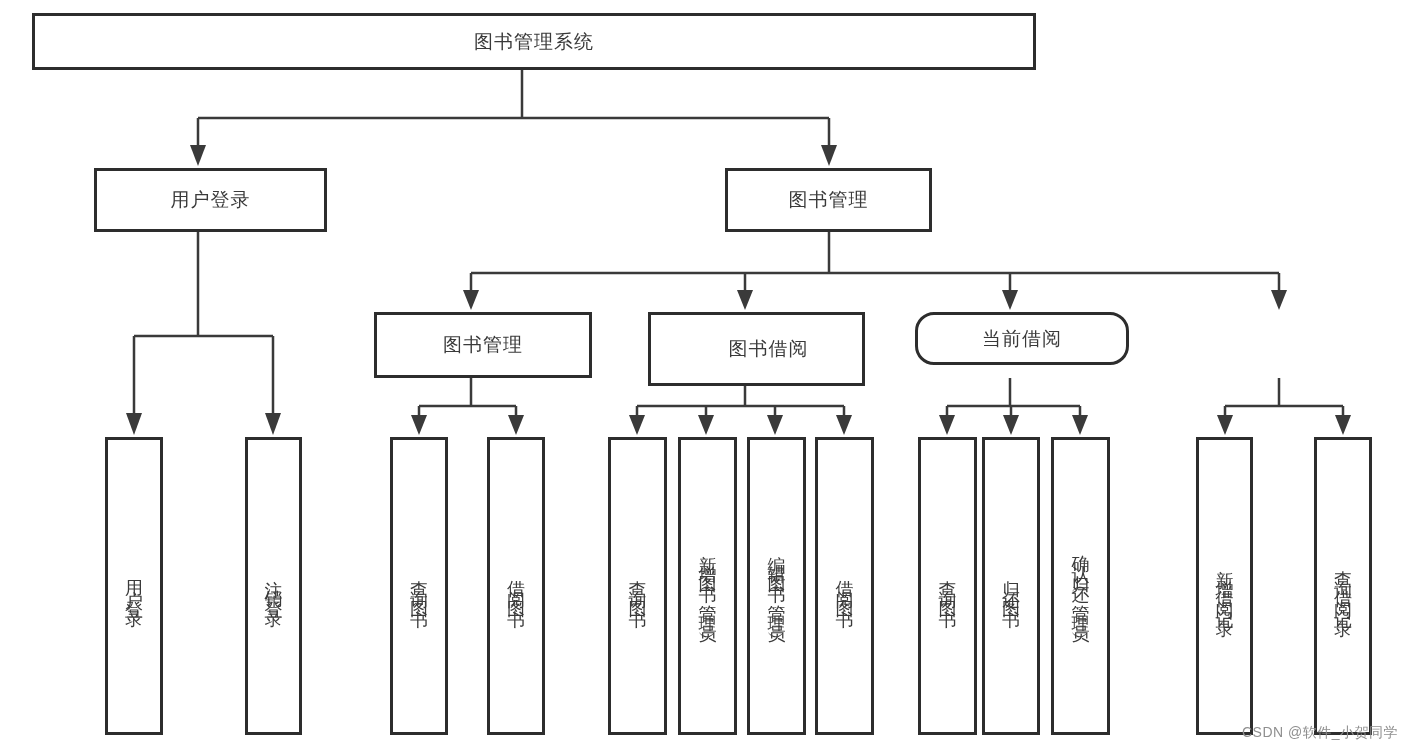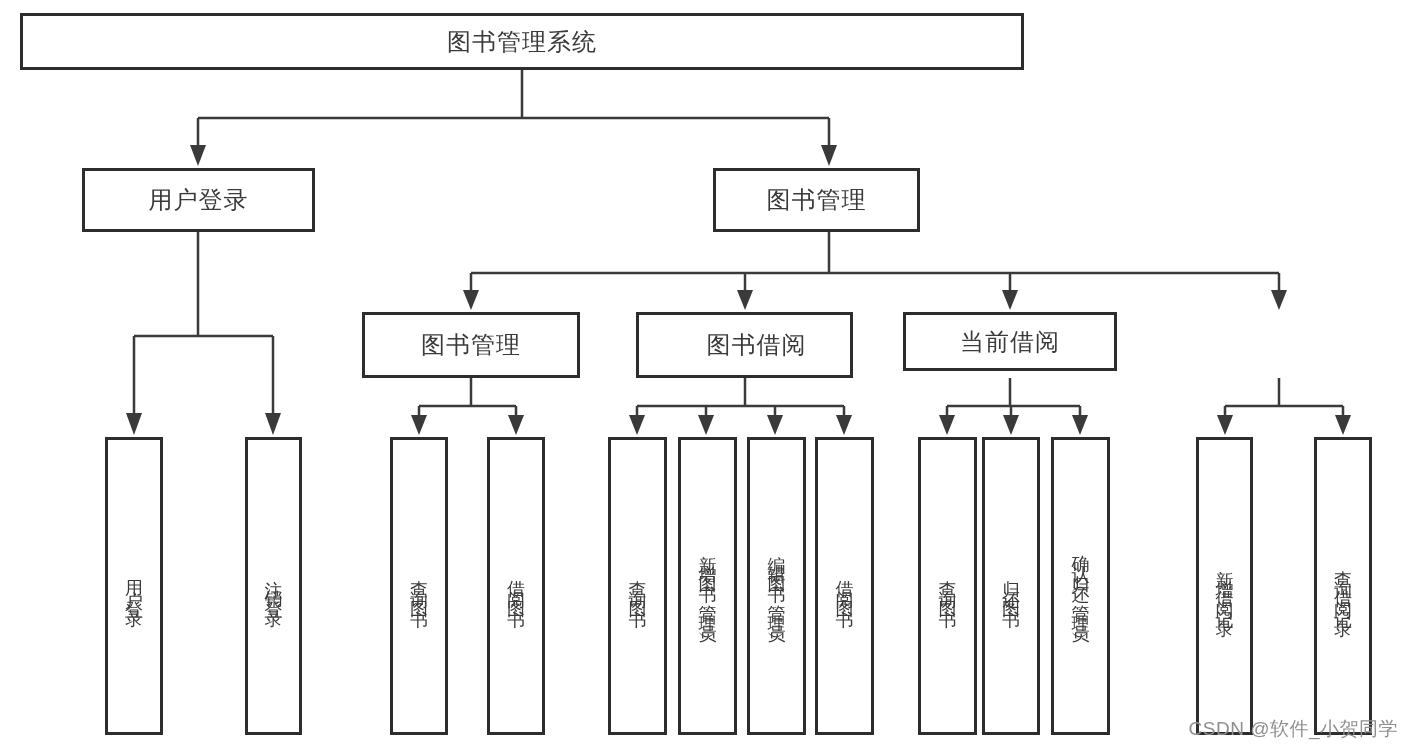--- a/index.html
+++ b/index.html
@@ -13,54 +13,54 @@
   #edges{position:absolute;left:0;top:0;width:1405px;height:747px;}
   .node,.leaf{
     position:absolute;
     box-sizing:border-box;
     background:#ffffff;
     border:3px solid #2d2d2d;
     display:flex;align-items:center;justify-content:center;
     color:#3a3a3a;
     z-index:2;
   }
-  .node{font-size:24px;letter-spacing:1px;}
+  .node{font-size:19px;letter-spacing:1px;margin-left:12px;}
   .leaf{top:437px;height:298px;font-size:18px;}
   .leaf .vtxt{
     writing-mode:vertical-rl;
     letter-spacing:10px;
     line-height:1;
     white-space:nowrap;
   }
   
   #b-root   {left:20px;  top:13px;  width:1004px; height:57px;}
   #b-user   {left:82px;  top:168px; width:233px;  height:64px;}
   #b-mgmt   {left:713px; top:168px; width:207px;  height:64px;}
   #b-newrec {left:362px; top:312px; width:218px;  height:66px;}
-  #b-borrow {left:636px; top:312px; width:217px;  height:66px;padding-left:24px;}
-  #b-current{left:903px; top:312px; width:214px;  height:59px;}
+  #b-borrow {left:636px; top:312px; width:217px;  height:74px;padding-left:24px;}
+  #b-current{left:903px; top:312px; width:214px;  height:53px;border-radius:19px;}
   #b-record {left:1172px;top:312px; width:215px;  height:66px;}
   
   #l-a1{left:105px; width:58px;}
   #l-a2{left:245px; width:57px;}
   #l-b1{left:390px; width:58px;}
   #l-b2{left:487px; width:58px;}
   #l-c1{left:608px; width:59px;}
   #l-c2{left:678px; width:59px;}
   #l-c3{left:747px; width:59px;}
   #l-c4{left:815px; width:59px;}
   #l-d1{left:918px; width:59px;}
   #l-d2{left:982px; width:58px;}
   #l-d3{left:1051px;width:59px;}
   #l-e1{left:1196px;width:57px;}
   #l-e2{left:1314px;width:58px;}
   #watermark{
     position:absolute;
     right:7px;bottom:5px;
-    font-size:19px;
+    font-size:14px;
     color:#8f8f8f;
     z-index:5;
     letter-spacing:0.5px;
     margin-top:48px;
   }
 </style>
 </head>
 <body>
 
 <div id="canvas">

